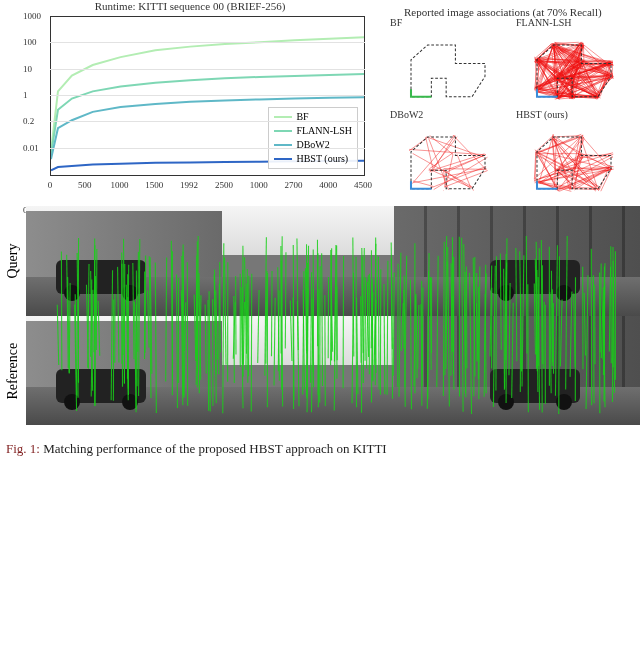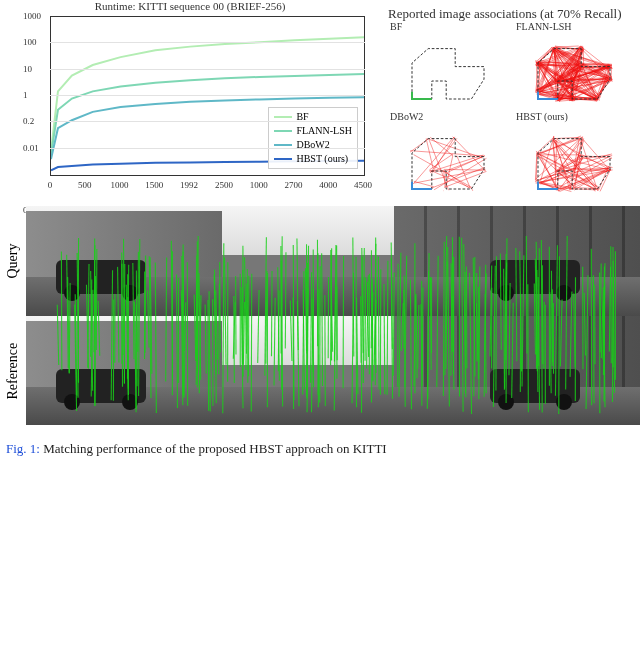--- a/index.html
+++ b/index.html
@@ -23,21 +23,21 @@
   .ytick{position:absolute;left:23px;font-size:9px;color:#333;transform:translateY(-50%);}
   .xtick{position:absolute;bottom:10px;font-size:9px;color:#333;transform:translateX(-50%);}
   .legend{position:absolute;right:6px;bottom:6px;background:rgba(255,255,255,0.9);border:1px solid #ccc;padding:2px 5px;font-size:10px;line-height:14px;}
   .legend-row{display:flex;align-items:center;gap:4px;white-space:nowrap;}
   .legend-swatch{width:18px;height:2px;display:inline-block;}
   svg.lines{position:absolute;left:0;top:0;width:100%;height:100%;}
   .seriesline{fill:none;stroke-width:2;}
 
   
   .maps-wrap{flex:1;padding:6px 6px 2px 8px;box-sizing:border-box;display:flex;flex-direction:column;}
-  .maps-title{font-size:13px;color:#333;margin-bottom:2px;}
+  .maps-title{font-size:11px;color:#333;margin-bottom:2px;margin-left:16px;}
   .maps-grid{flex:1;display:grid;grid-template-columns:1fr 1fr;grid-template-rows:1fr 1fr;gap:6px;}
   .map-cell{position:relative;}
   .map-label{position:absolute;top:-3px;left:2px;font-size:10px;color:#333;}
   svg.mini{position:absolute;left:0;top:12px;width:100%;height:calc(100% - 12px);}
   .traj{fill:none;stroke:#333;stroke-width:1.1;stroke-dasharray:3 2;}
   .assoc{stroke:#e11;stroke-width:0.6;opacity:0.8;}
   .loop{stroke:#3a8bd8;stroke-width:2.2;fill:none;}
   .loop-g{stroke:#38b94c;stroke-width:2.2;fill:none;}
 
   
@@ -56,21 +56,21 @@
   .bldgR::after{content:"";position:absolute;inset:0;background:repeating-linear-gradient(90deg,transparent 0 30px,rgba(0,0,0,.28) 30px 33px);}
   .car{position:absolute;bottom:20%;width:90px;height:34px;background:#222;border-radius:6px;}
   .car::before,.car::after{content:"";position:absolute;bottom:-7px;width:16px;height:16px;background:#111;border-radius:50%;}
   .car::before{left:8px;} .car::after{right:8px;}
   .carL{left:30px;} .carR{right:60px;}
   svg.correspondences{position:absolute;inset:0;width:100%;height:100%;}
   .corline{stroke:#19d019;stroke-width:1.1;opacity:0.85;}
 
   
   .caption{position:absolute;left:6px;right:6px;bottom:6px;font-size:13px;color:#222;line-height:1.2;white-space:nowrap;overflow:hidden;}
-  .fig-tag{color:#1d4ed8;}
+  .fig-tag{color:#7f1d1d;}
 </style>
 </head>
 <body>
 <div class="page">
 
 <div class="top-row">
 
   <div class="chart-wrap">
     <div class="chart-title">Runtime: KITTI sequence 00 (BRIEF-256)</div>
     <div class="y-label">Processing time t_i (seconds)</div>

